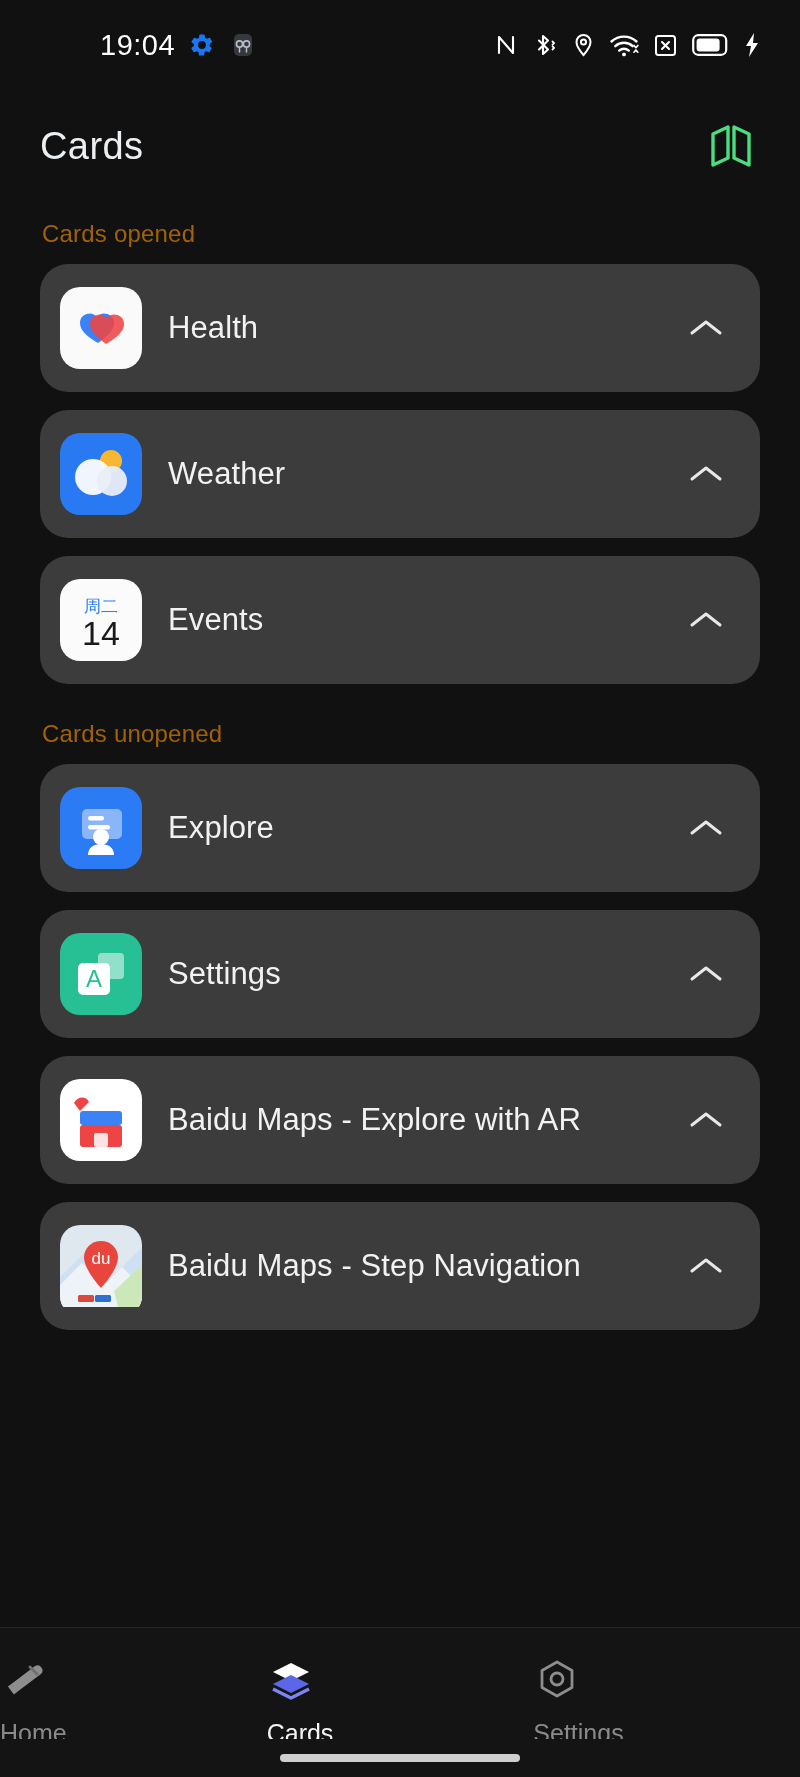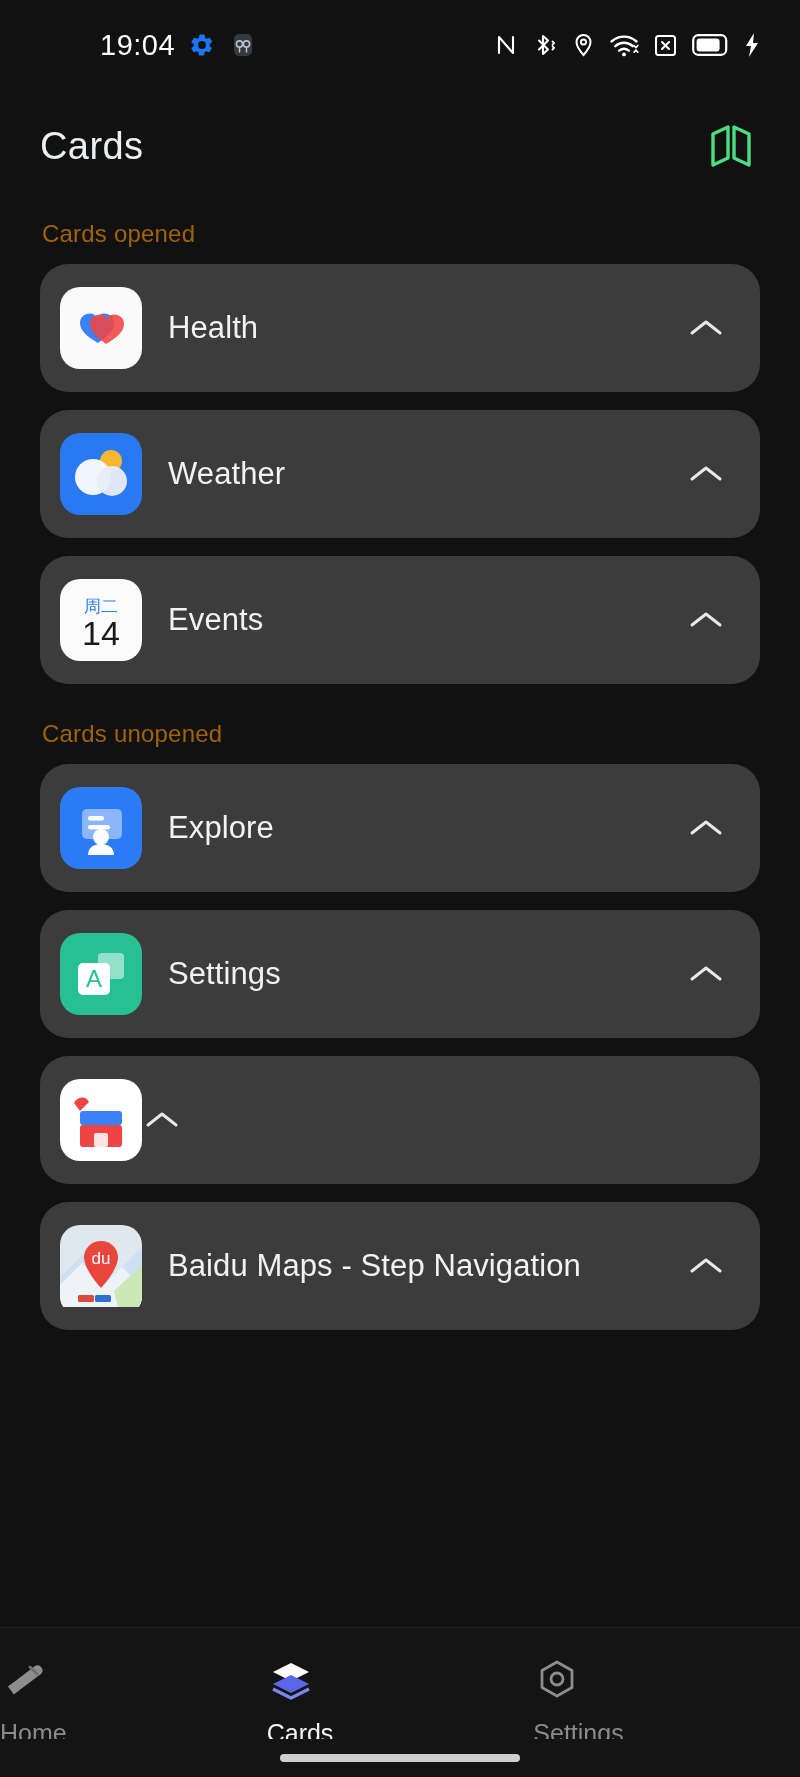--- a/index.html
+++ b/index.html
@@ -293,20 +293,21 @@
     <div class="card-row">
       <div class="card-icon">
         <svg width="82" height="82" viewBox="0 0 82 82">
           <rect width="82" height="82" rx="20" fill="#ffffff"></rect>
           <path d="M14 24c4-7 12-7 15-1l-9 9z" fill="#ef4444"></path>
           <rect x="20" y="32" width="42" height="14" rx="3" fill="#3b82f6"></rect>
           <rect x="20" y="46" width="42" height="22" rx="3" fill="#ef4444"></rect>
           <rect x="34" y="54" width="14" height="14" rx="2" fill="#ffffff" opacity="0.85"></rect>
         </svg>
       </div>
+      <div class="card-label">Baidu Maps - Explore with AR</div>
       <div class="chevron">
         <svg width="36" height="24" viewBox="0 0 36 24">
           <path d="M4 17L18 6l14 11" fill="none" stroke="#e8e8e8" stroke-width="3" stroke-linecap="round" stroke-linejoin="round"></path>
         </svg>
       </div>
     </div>
 
     <div class="card-row">
       <div class="card-icon">
         <svg width="82" height="82" viewBox="0 0 82 82">

